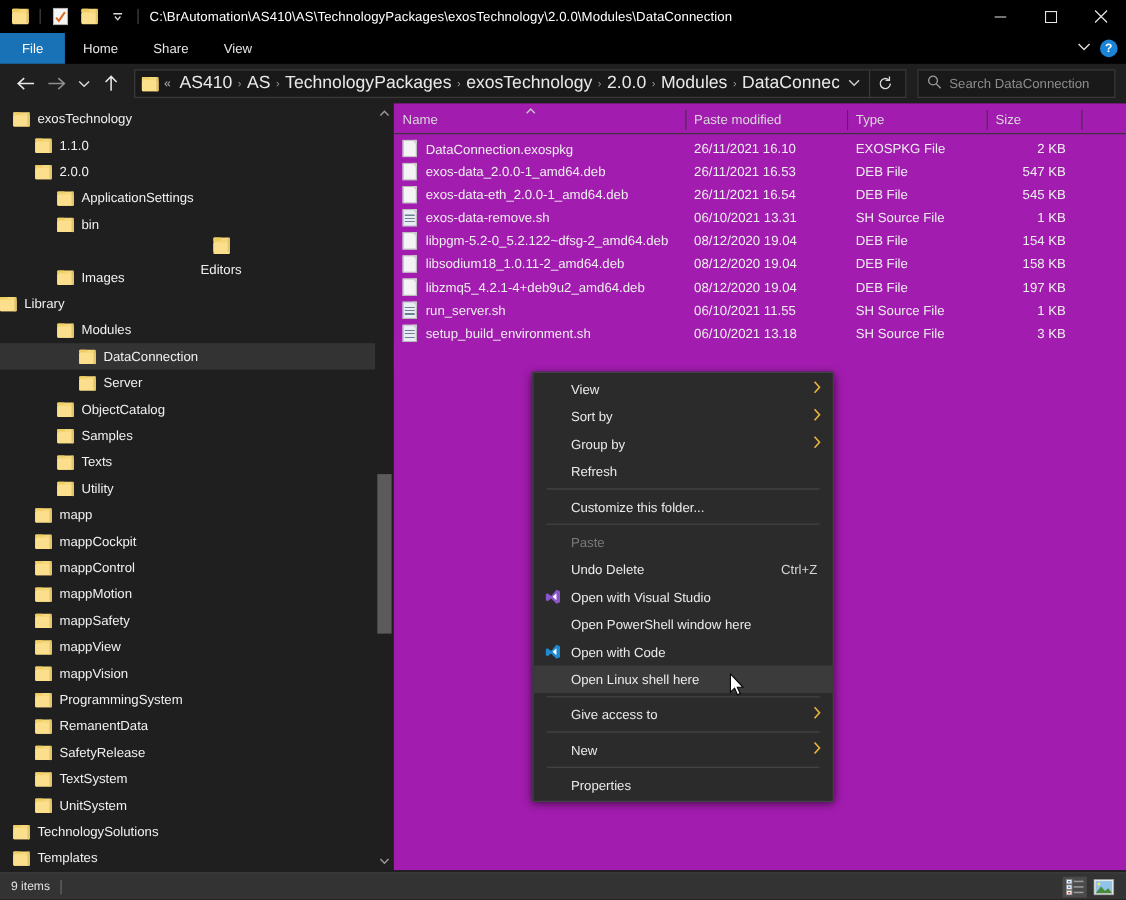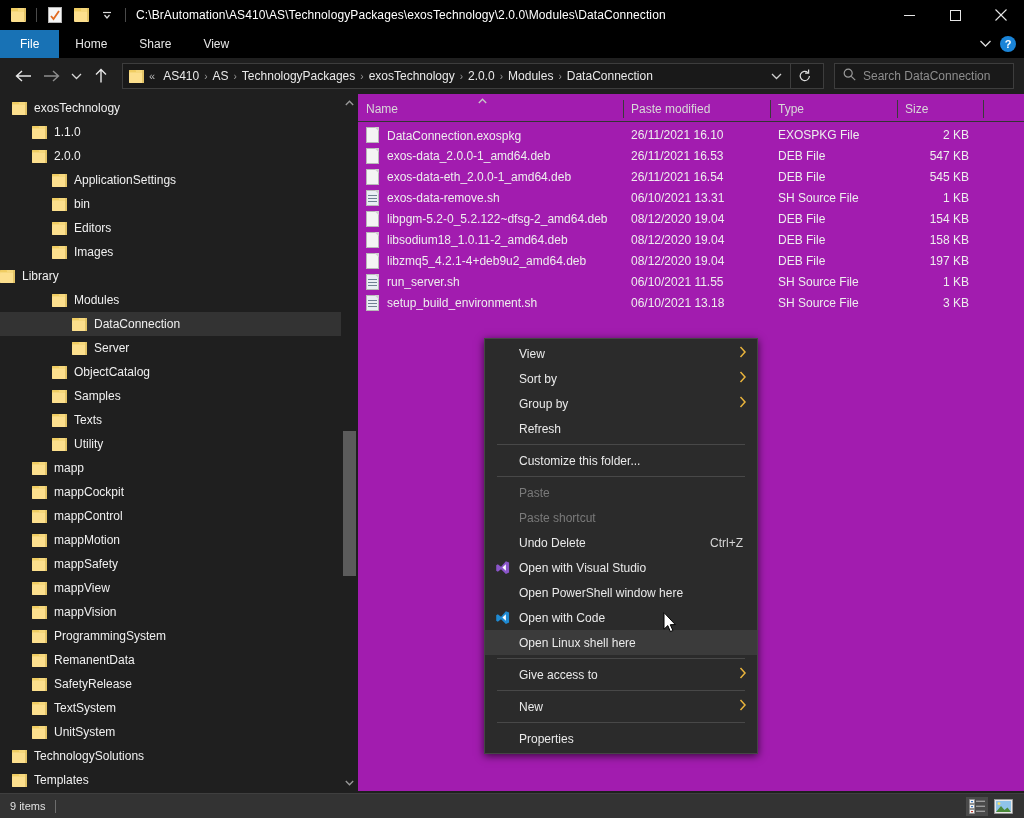--- a/index.html
+++ b/index.html
@@ -47,21 +47,21 @@
 
   
   .addrrow { height:36px; background:#1f1f1f; display:flex; align-items:center; padding:0 10px; gap:2px; }
   .navbtn { width:26px; height:26px; display:flex; align-items:center; justify-content:center; color:#e8e8e8; }
   .navbtn.small { width:20px; }
   .addrbox {
     flex:1; height:26px; margin-left:6px; border:1px solid #3d3d3d; background:#191919;
     display:flex; align-items:center; padding:0 4px 0 6px; min-width:0;
   }
   .crumbs { display:flex; align-items:center; flex:1; overflow:hidden; white-space:nowrap; }
-  .crumb { font-size:12px; color:#e9e9e9; padding:0 4px; }
+  .crumb { font-size:16px; color:#e9e9e9; padding:0 4px; }
   .crumb-sep { color:#9a9a9a; font-size:10px; padding:0 1px; }
   .crumb-chevrons { color:#b9b9b9; font-size:11px; padding:0 4px 0 3px; }
   .addr-caret { color:#d6d6d6; font-size:10px; padding:0 8px; }
   .refresh { color:#dcdcdc; font-size:13px; padding:0 7px; border-left:1px solid #3d3d3d; height:100%; display:flex; align-items:center;}
   .searchbox {
     width:180px; height:26px; margin-left:8px; border:1px solid #3d3d3d; background:#191919;
     display:flex; align-items:center; padding:0 8px; gap:7px; flex:0 0 180px;
   }
   .search-ph { color:#8d8d8d; font-size:12px; }
 
@@ -335,21 +335,21 @@
           </div>
           <div class="tnode" style="padding-left: 52px;">
             <div class="folder">
               <div class="back"></div>
               <div class="tabtop"></div>
               <div class="front"></div>
               <div class="shade"></div>
             </div>
             <span class="tlabel">bin</span>
           </div>
-          <div class="tnode" style="padding-left: 52px;">
+          <div class="tnode" style="padding-left: 52px; flex-direction: column;">
             <div class="folder">
               <div class="back"></div>
               <div class="tabtop"></div>
               <div class="front"></div>
               <div class="shade"></div>
             </div>
             <span class="tlabel">Editors</span>
           </div>
           <div class="tnode" style="padding-left: 52px;">
             <div class="folder">
@@ -742,24 +742,20 @@
       </div>
       <div class="mi-sep"></div>
       <div class="mi">
         <span class="mi-icon"></span>
         <span class="mi-label">Customize this folder...</span>
       </div>
       <div class="mi-sep"></div>
       <div class="mi disabled">
         <span class="mi-icon"></span>
         <span class="mi-label">Paste</span>
-      </div>
-      <div class="mi disabled">
-        <span class="mi-icon"></span>
-        <span class="mi-label">Paste shortcut</span>
       </div>
       <div class="mi">
         <span class="mi-icon"></span>
         <span class="mi-label">Undo Delete</span>
         <span class="mi-accel">Ctrl+Z</span>
       </div>
       <div class="mi">
         <span class="mi-icon">
           <svg width="15" height="15" viewBox="0 0 16 16">
             <path d="M11.6 1.2 L15 2.6 v10.8 l-3.4 1.4 -5.2 -5 -3.4 2.6 -1.7 -0.9 V5.5 l1.7 -0.9 3.4 2.6 z" fill="#8a55c9"></path>

